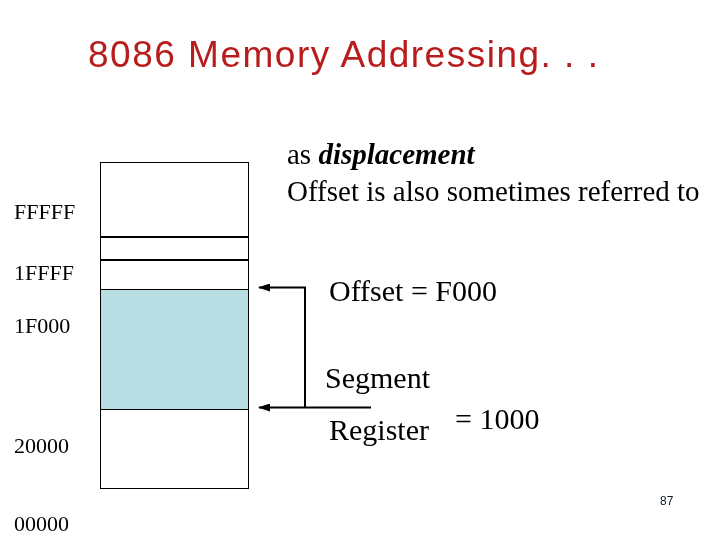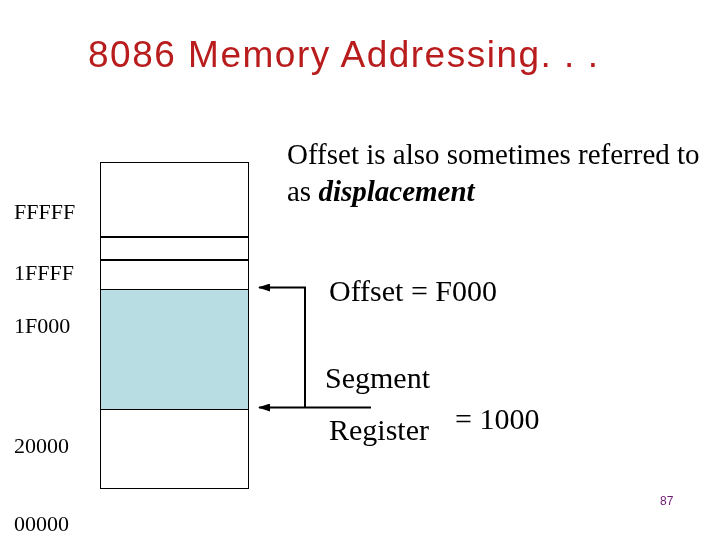--- a/index.html
+++ b/index.html
@@ -100,33 +100,33 @@
   .anno-segment  { left: 325px; top: 363px; }
   .anno-register { left: 329px; top: 415px; }
   .anno-segval   { left: 455px; top: 392px; margin-top: 12px; }
   .pagenum {
     position: absolute;
     left: 660px;
     top: 495px;
     font-family: "Liberation Sans", sans-serif;
     font-size: 12px;
     line-height: 12px;
-    color: #701a75;
+    color: #0f172a;
   }
 </style>
 </head>
 <body>
 
 <div class="slide">
 
   <h1 class="title">8086 Memory Addressing. . .</h1>
 
   <div class="bullet">
+    <div><span>as </span><span class="emph">displacement</span></div>
     <div>Offset is also sometimes referred to</div>
-    <div><span>as </span><span class="emph">displacement</span></div>
   </div>
 
   <div class="membox">
     <div class="hline hl-1"></div>
     <div class="hline hl-2"></div>
     <div class="highlight" style="background-color: rgb(184, 221, 226);"></div>
     <div class="hline hl-3"></div>
     <div class="hline hl-4"></div>
   </div>
 

